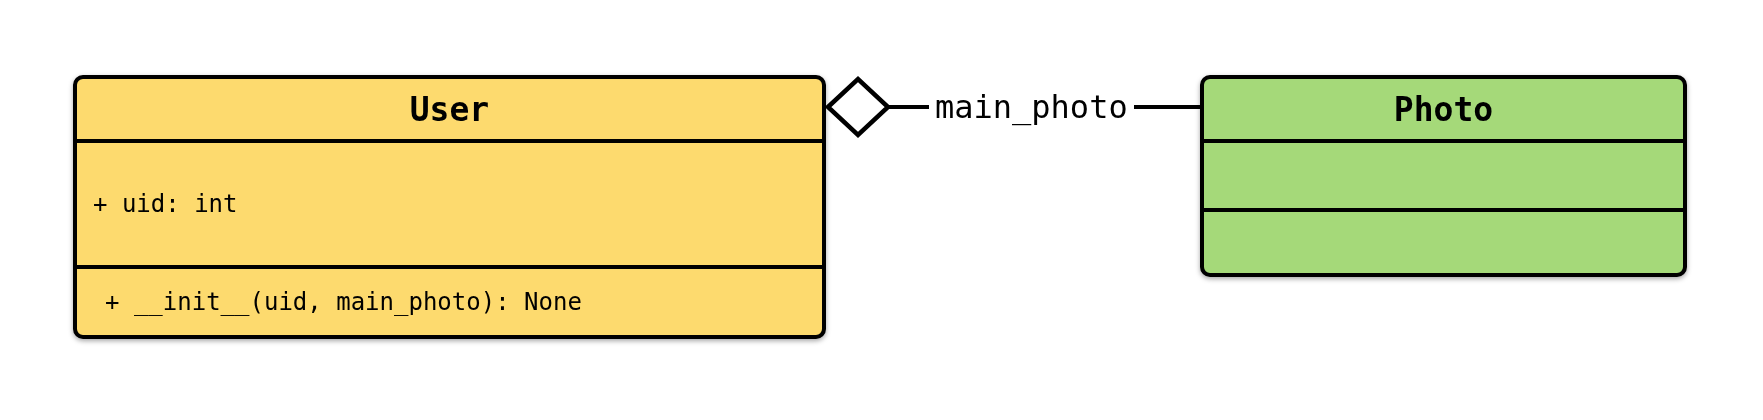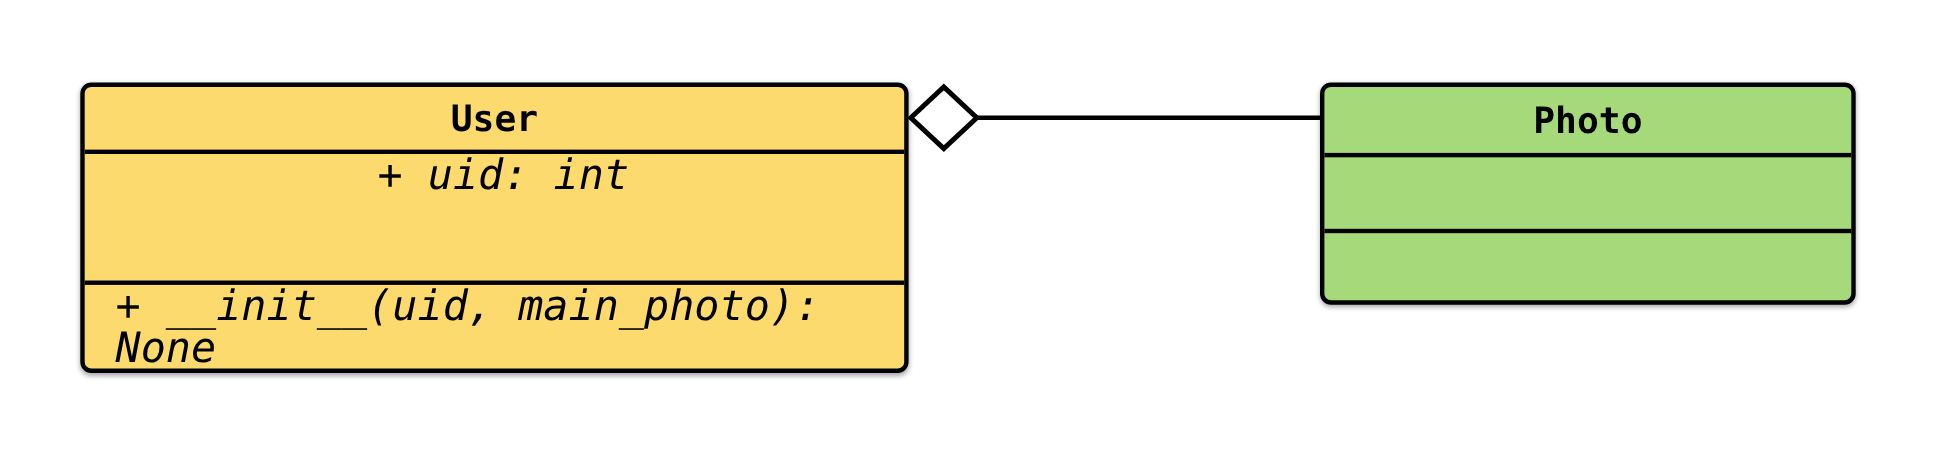--- a/index.html
+++ b/index.html
@@ -47,26 +47,25 @@
     display: flex;
     align-items: center;
     justify-content: center;
     font-weight: bold;
     font-size: 33px;
   }
   .compartment.attrs,
   .compartment.methods {
     border-top: 4px solid var(--stroke);
     display: flex;
-    flex-direction: row;
+    flex-direction: column;
     justify-content: center;
     padding-left: 16px;
-    font-size: 38px;
+    font-size: 24px;
     line-height: 38px;
-    font-style: italic;
   }
   .user .compartment.attrs  { height: 126px; }
   .user .compartment.methods { flex: 1; padding-left: 28px; }
   .photo .compartment.attrs  { height: 69px; }
   .photo .compartment.methods { flex: 1; }
   .bold { font-weight: bold; }
   .connector-svg {
     position: absolute;
     left: 820px; top: 70px;
     width: 395px; height: 80px;
@@ -104,20 +103,21 @@
     </div>
     <div class="compartment methods">
       <div>+ __init__(uid, main_photo): None</div>
     </div>
   </div>
 
   <svg class="connector-svg" viewBox="0 0 395 80" xmlns="http://www.w3.org/2000/svg">
     <line x1="64" y1="37" x2="395" y2="37"></line>
     <polygon points="8,37 38,9 68,37 38,65"></polygon>
   </svg>
+  <div class="connector-label">main_photo</div>
 
   <div class="uml-class photo">
     <div class="compartment title">Photo</div>
     <div class="compartment attrs"></div>
     <div class="compartment methods"></div>
   </div>
 
 </div>
 
 </body></html>

